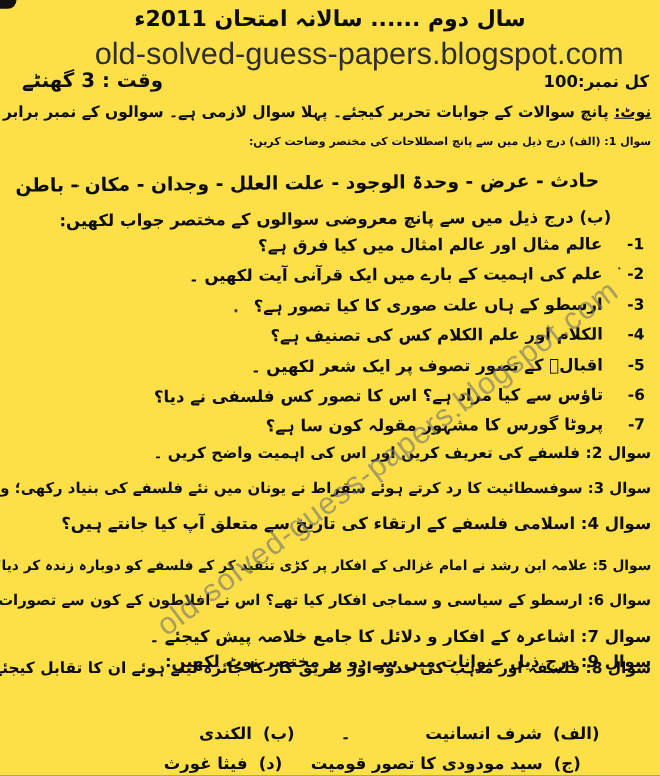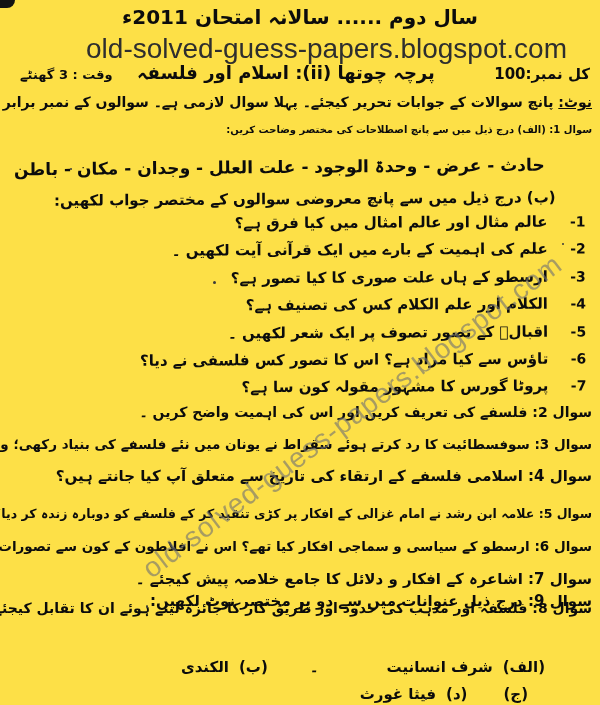--- a/index.html
+++ b/index.html
@@ -25,21 +25,21 @@
     font-weight:normal;
     font-size:28px;color:#2e2e2e;letter-spacing:0px;
   }
   .meta-row{
     position:absolute;top:62px;left:0;right:0;
     display:flex;justify-content:space-between;align-items:baseline;
     padding:0 10px 0 20px;box-sizing:border-box;
   }
   .meta-marks{font-size:15px;margin-left:35px;}
   .meta-title{font-size:18px;}
-  .meta-time{font-size:13px;}
+  .meta-time{font-size:18px;}
 
   .note-line{top:94px;font-size:14px;}
   .note-label{text-decoration:underline;}
 
   .q1a-line{top:124px;font-size:10px;text-align:center;}
   .terms-line{top:157px;right:55px;font-size:17px;transform:rotate(-.5deg);}
   .q1b-line{top:190px;right:44px;font-size:15px;transform:rotate(-.4deg);}
 
   .items{position:absolute;top:214px;left:0;right:0;transform:rotate(-.3deg);}
   .item-row{
@@ -105,21 +105,20 @@
 <div class="page">
 
   <div class="corner-blot"></div>
 
   <div class="line center title-line">سال دوم ...... سالانہ امتحان 2011ء</div>
 
   <div class="line wm-top">old-solved-guess-papers.blogspot.com</div>
 
   <div class="meta-row">
     <span class="meta-marks">کل نمبر:100</span>
-    <span class="meta-title">پرچہ چوتھا (ii): اسلام اور فلسفہ</span>
     <span class="meta-time">وقت : 3 گھنٹے</span>
   </div>
 
   <div class="line rt note-line">
     <span class="note-label">نوٹ:</span><span> پانچ سوالات کے جوابات تحریر کیجئے۔ پہلا سوال لازمی ہے۔ سوالوں کے نمبر برابر ہیں۔</span>
   </div>
 
   <div class="line rt q1a-line">سوال 1: (الف) درج ذیل میں سے پانچ اصطلاحات کی مختصر وضاحت کریں:</div>
 
   <div class="line terms-line">حادث - عرض - وحدۃ الوجود - علت العلل - وجدان - مکان - باطن</div>
@@ -171,20 +170,21 @@
     <span>شرف انسانیت</span>
     <span class="topic-gap-wide"></span>
     <span class="topic-dot">۔</span>
     <span class="topic-gap-mid"></span>
     <span class="topic-label">(ب)</span>
     <span>الکندی</span>
   </div>
 
   <div class="topics-row topics-row-2">
     <span class="topic-label">(ج)</span>
+    <span>سید مودودی کا تصور قومیت</span>
     <span class="topic-gap-sm"></span>
     <span class="topic-label">(د)</span>
     <span>فیثا غورث</span>
   </div>
 
   <div class="wm-diag">old-solved-guess-papers.blogspot.com</div>
 
   <div class="speck speck1"></div>
   <div class="speck speck2"></div>
   <div class="speck speck3"></div>

